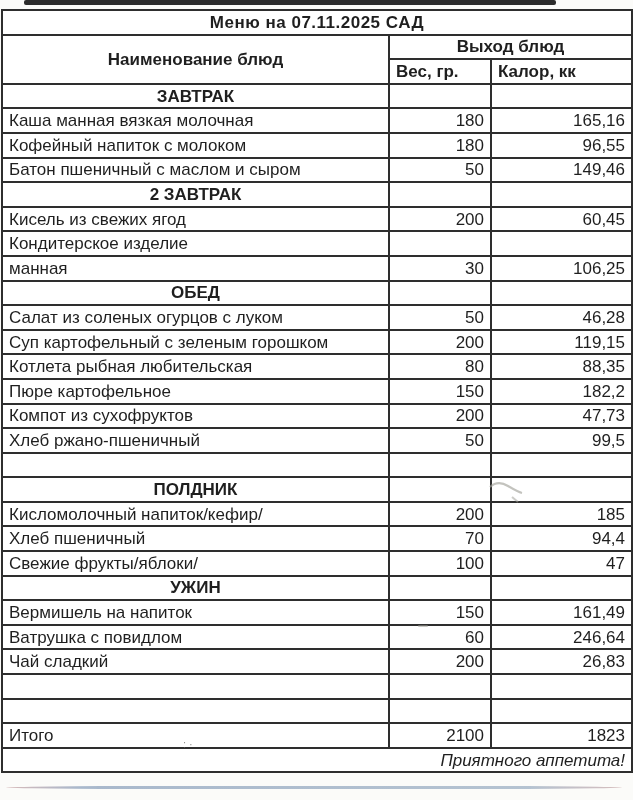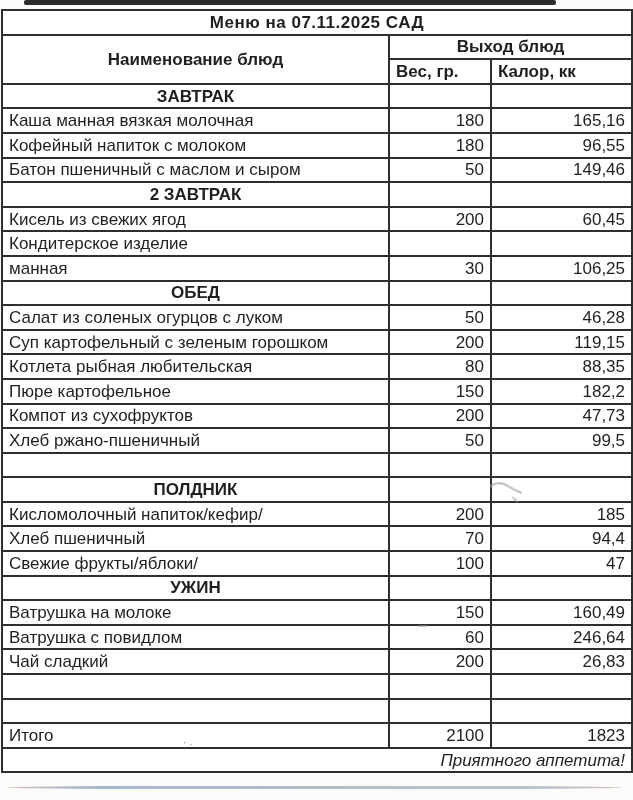--- a/index.html
+++ b/index.html
@@ -212,23 +212,23 @@
         <td class="c-name">Свежие фрукты/яблоки/</td>
         <td class="c-num">100</td>
         <td class="c-num">47</td>
       </tr>
       <tr>
         <td class="c-name section">УЖИН</td>
         <td class="c-num"></td>
         <td class="c-num"></td>
       </tr>
       <tr>
-        <td class="c-name">Ватрушка на молоке</td>
+        <td class="c-name">Вермишель на напиток</td>
         <td class="c-num">150</td>
-        <td class="c-num">160,49</td>
+        <td class="c-num">161,49</td>
       </tr>
       <tr>
         <td class="c-name">Ватрушка с повидлом</td>
         <td class="c-num">60</td>
         <td class="c-num">246,64</td>
       </tr>
       <tr>
         <td class="c-name">Чай сладкий</td>
         <td class="c-num">200</td>
         <td class="c-num">26,83</td>

